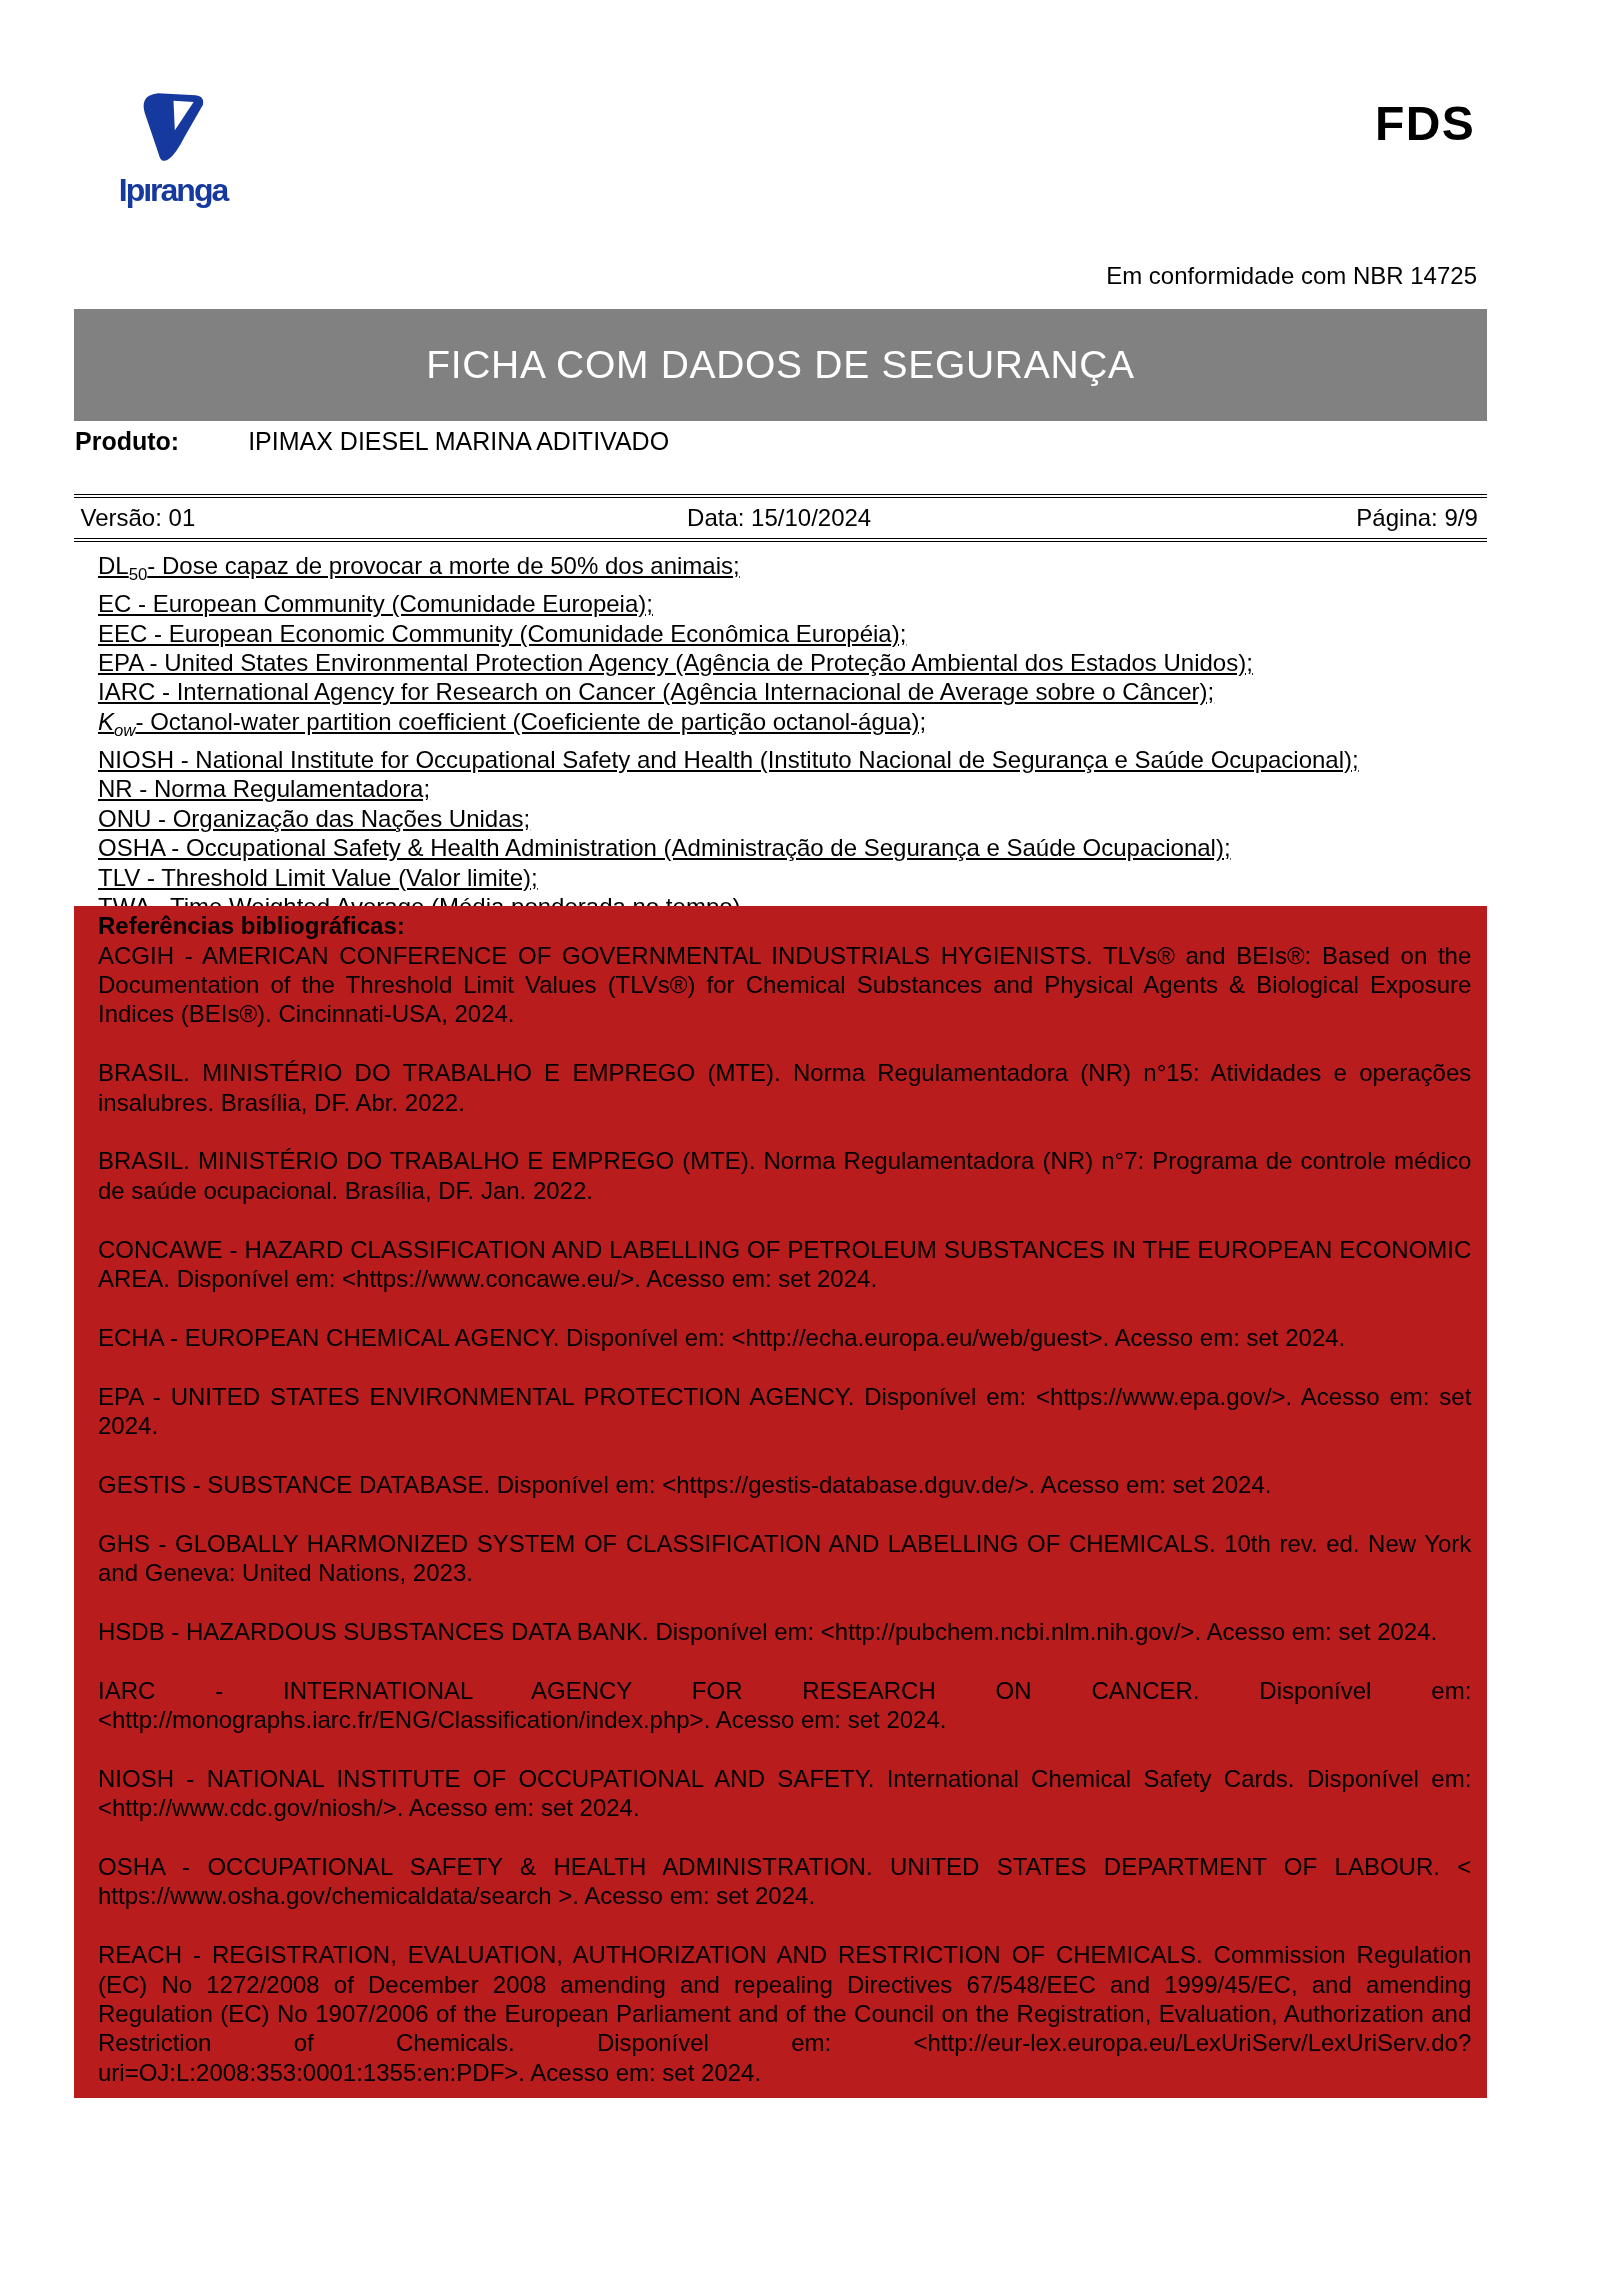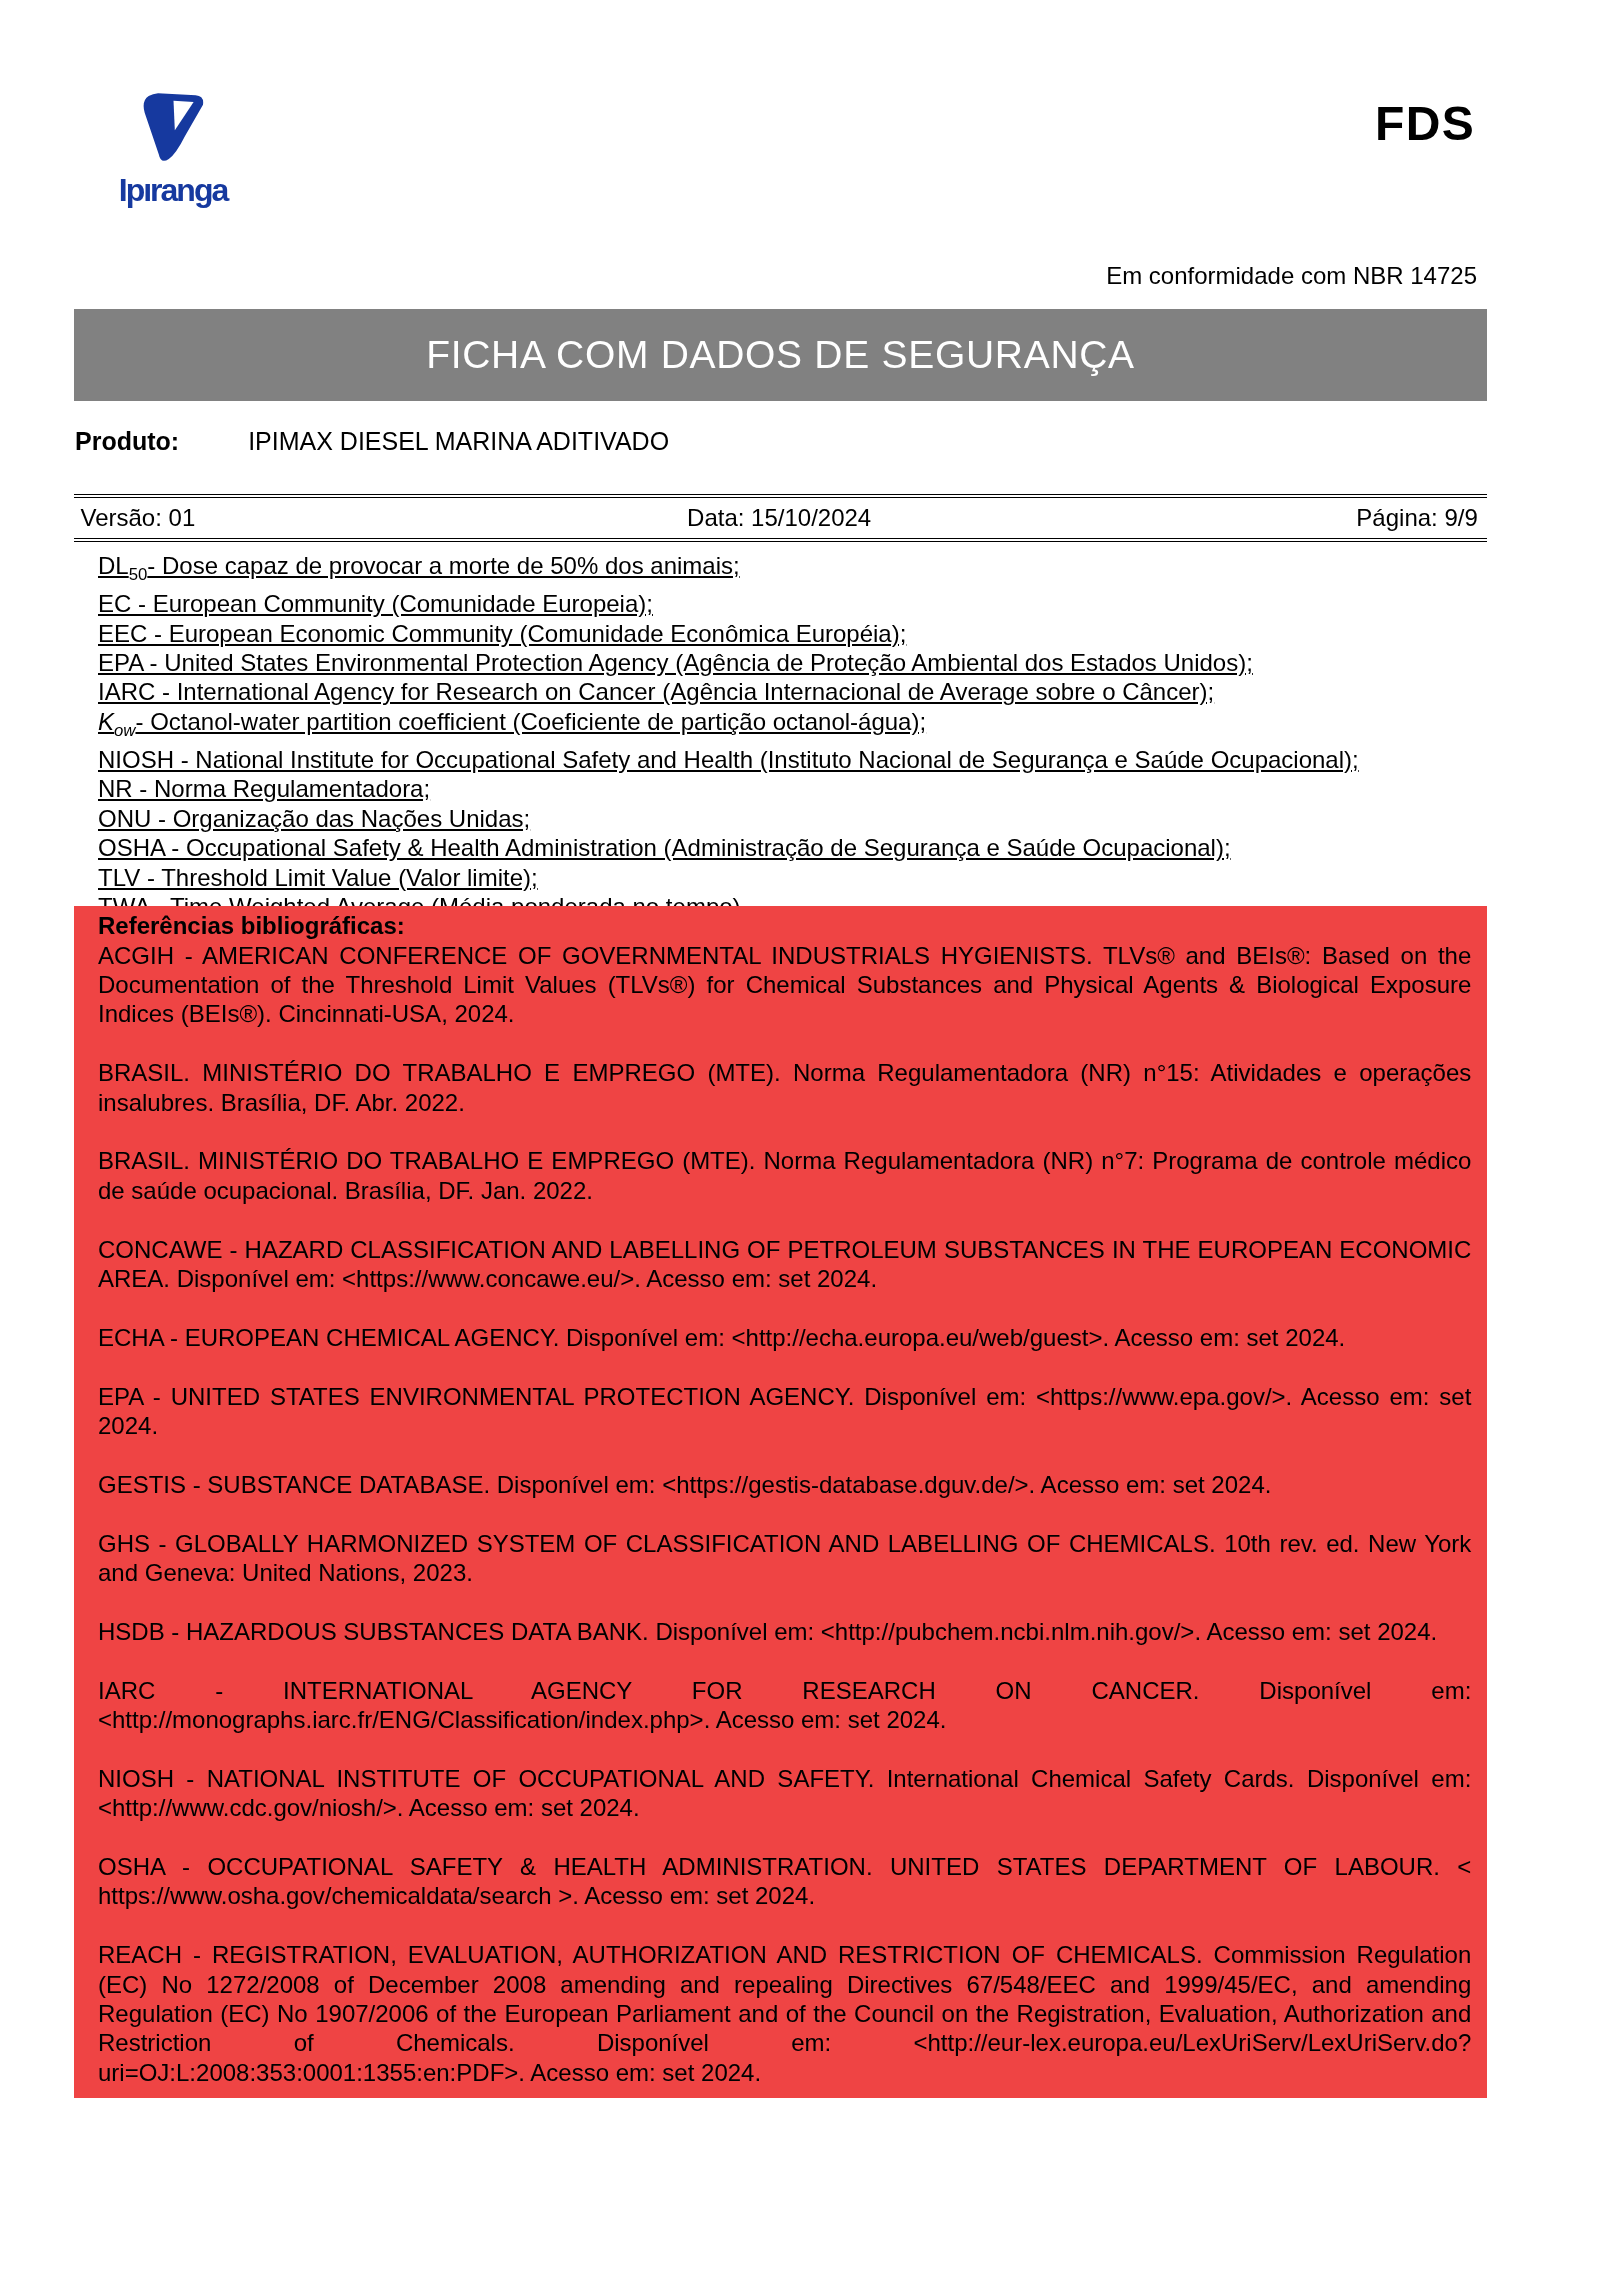--- a/index.html
+++ b/index.html
@@ -24,21 +24,21 @@
     position:absolute; top:96px; right:147px;
     font-size:48px; font-weight:700; letter-spacing:1.3px;
   }
   .compliance {
     position:absolute; top:262px; right:145px;
     font-size:24px;
   }
 
   
   .title-bar {
-    position:absolute; top:309px; left:74px; width:1413px; height:92px;
+    position:absolute; top:309px; left:74px; width:1413px; height:112px;
     background:#818181;
     display:flex; align-items:center; justify-content:center;
   }
   .title-bar .title-text { color:#ffffff; font-size:39px; letter-spacing:0.7px; }
 
   
   .product-row { position:absolute; top:427px; left:75px; font-size:25px; }
   .product-label { font-weight:bold; }
   .product-name { margin-left:69px; }
 
@@ -60,21 +60,21 @@
     position:absolute; top:551px; left:98px; right:98px;
     font-size:24px; line-height:29.4px;text-decoration:underline;
   }
   .abbr-line { white-space:nowrap; }
   .abbr-list sub { font-size:70%; }
 
   
   .refs {
     position:absolute; top:906px; left:74px; width:1413px;
     box-sizing:border-box;
-    background:#ef4444;
+    background:#b91c1c;
     padding:5.2px 15.7px 10.5px 24px;
     font-size:24px; line-height:29.4px;
   }
   .refs .refs-heading { font-weight:bold; }
   .refs p { margin:0 0 29.4px 0; text-align:justify; overflow-wrap:break-word; }
   .refs p:last-of-type { margin-bottom:0; }
 </style>
 </head>
 <body>
 

